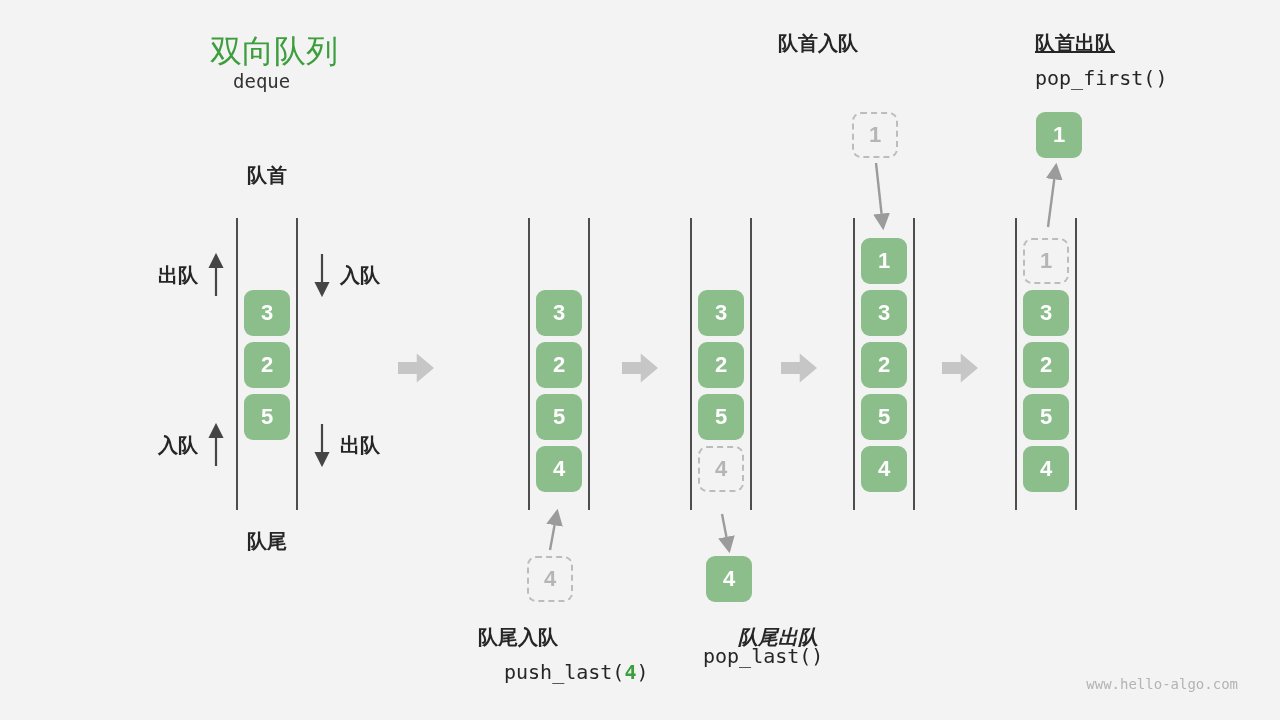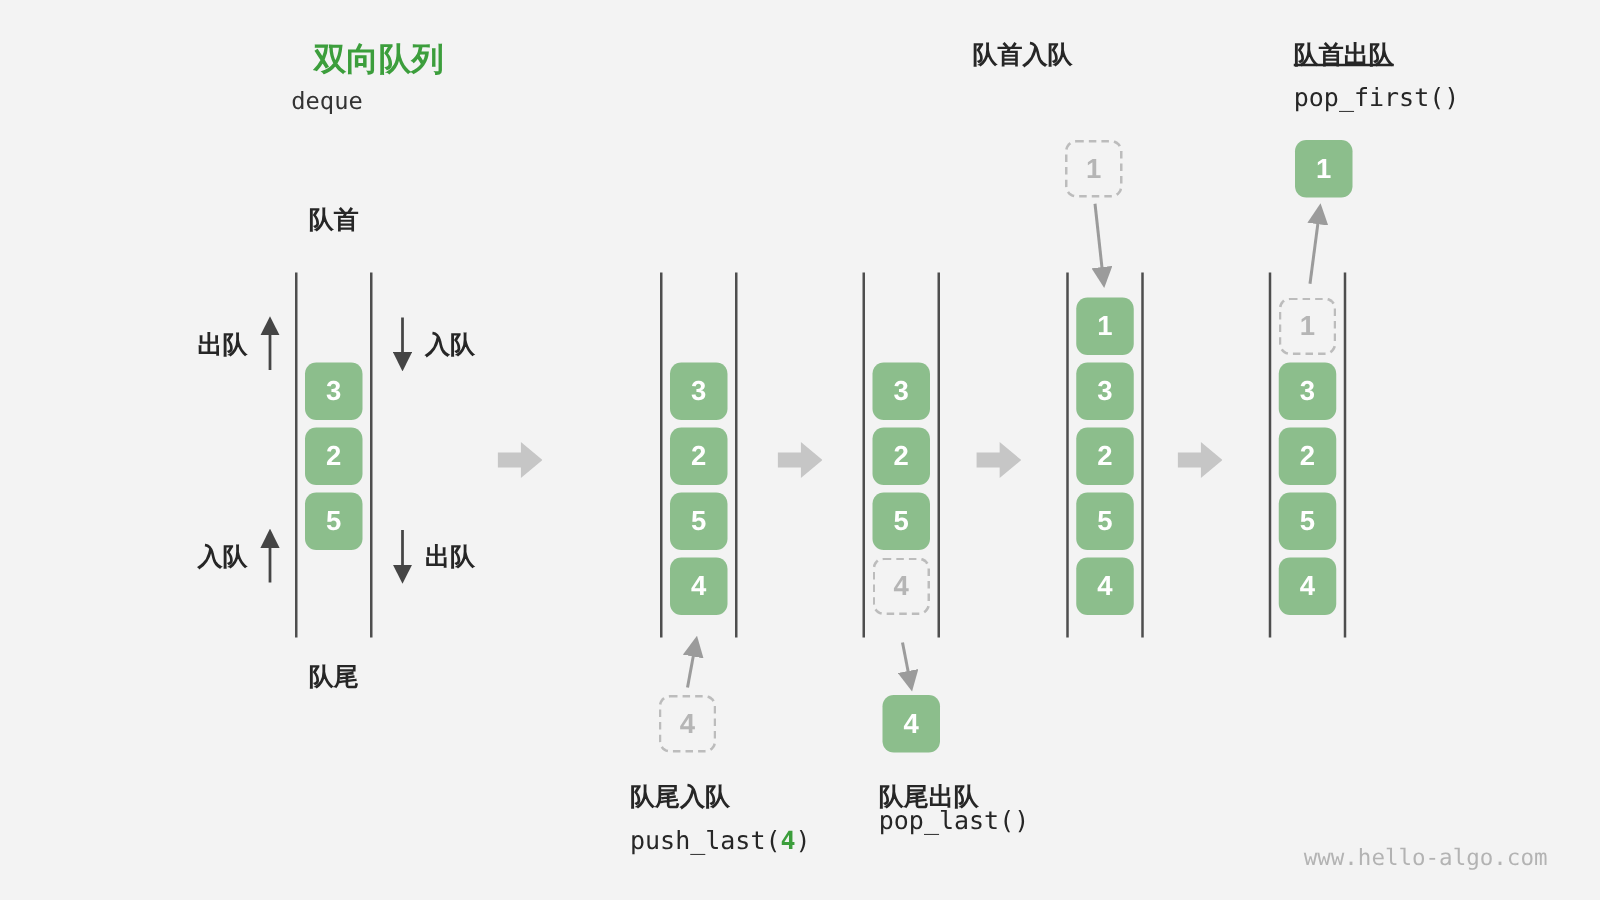--- a/index.html
+++ b/index.html
@@ -14,21 +14,21 @@
   body { font-family: "Liberation Sans", sans-serif; }
   .canvas {
     position: relative;
     width: 1280px;
     height: 720px;
     background: #f3f3f3;
     overflow: hidden;
   }
   .main-title {
     position: absolute; left: 210px; top: 30px;
-    font-size: 26px; font-weight: 700; color: var(--title-green); margin-left: 41px;
+    font-size: 32px; font-weight: 400; color: var(--title-green);
   }
   .sub {
     position: absolute; left: 233px; top: 70px;
     font-size: 19px; color: #333;
     font-family: "DejaVu Sans Mono", monospace;
   }
   .cjk {
     position: absolute; font-weight: 700; font-size: 20px; color: #262626;
     white-space: nowrap;
   }
@@ -53,21 +53,21 @@
   .block-arrow {
     position: absolute; width: 36px; height: 30px;
     background: var(--block-arrow-gray);
     clip-path: polygon(0 30%, 52% 30%, 52% 2%, 100% 50%, 52% 98%, 52% 70%, 0 70%);
   }
   .overlay { position: absolute; left: 0; top: 0; pointer-events: none; }
   .thin-dark { stroke: #454545; stroke-width: 2.2; }
   .thin-gray { stroke: var(--thin-arrow-gray); stroke-width: 2.4; }
   .watermark {
     position: absolute; right: 42px; top: 676px;
-    font-size: 18px; color: #b3b3b3;
+    font-size: 14px; color: #b3b3b3;
     font-family: "DejaVu Sans Mono", monospace;
   }
 </style>
 </head>
 <body>
 
 <div class="canvas">
 
   <div class="main-title">双向队列</div>
   <div class="sub">deque</div>
@@ -90,31 +90,31 @@
   <div class="block-arrow" style="left:781px;top:353px;"></div>
   <div class="block-arrow" style="left:942px;top:353px;"></div>
 
   <div class="channel" style="left:528px;">
     <div class="box solid" style="top:72px;">3</div>
     <div class="box solid" style="top:124px;">2</div>
     <div class="box solid" style="top:176px;">5</div>
     <div class="box solid" style="top:228px;">4</div>
   </div>
   <div class="box dashed" style="left:527px;top:556px;">4</div>
-  <div class="cjk" style="left:504px;top:624px;text-align:center;">队尾入队</div>
+  <div class="cjk" style="left:478px;top:624px;text-align:center;">队尾入队</div>
   <div class="code" style="left:504px;top:660px;"><span>push_last(</span><span class="arg">4</span><span>)</span></div>
 
   <div class="channel" style="left:690px;">
     <div class="box solid" style="top:72px;">3</div>
     <div class="box solid" style="top:124px;">2</div>
     <div class="box solid" style="top:176px;">5</div>
     <div class="box dashed" style="top:228px;">4</div>
   </div>
   <div class="box solid" style="left:706px;top:556px;">4</div>
-  <div class="cjk" style="left:703px;top:624px;">队尾出队</div>
+  <div class="cjk" style="left:738px;top:624px;font-style:italic;">队尾出队</div>
   <div class="code" style="left:703px;top:644px;">pop_last()</div>
 
   <div class="cjk" style="left:778px;top:30px;">队首入队</div>
   <div class="box dashed" style="left:852px;top:112px;">1</div>
   <div class="channel" style="left:853px;">
     <div class="box solid" style="top:20px;">1</div>
     <div class="box solid" style="top:72px;">3</div>
     <div class="box solid" style="top:124px;">2</div>
     <div class="box solid" style="top:176px;">5</div>
     <div class="box solid" style="top:228px;">4</div>

